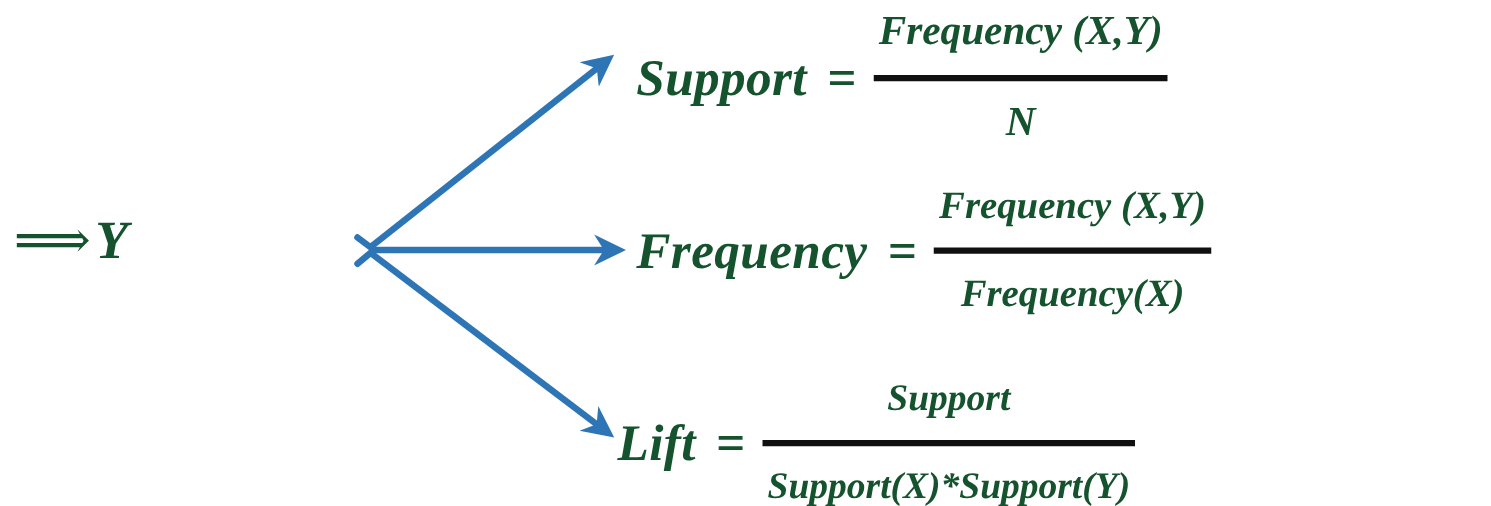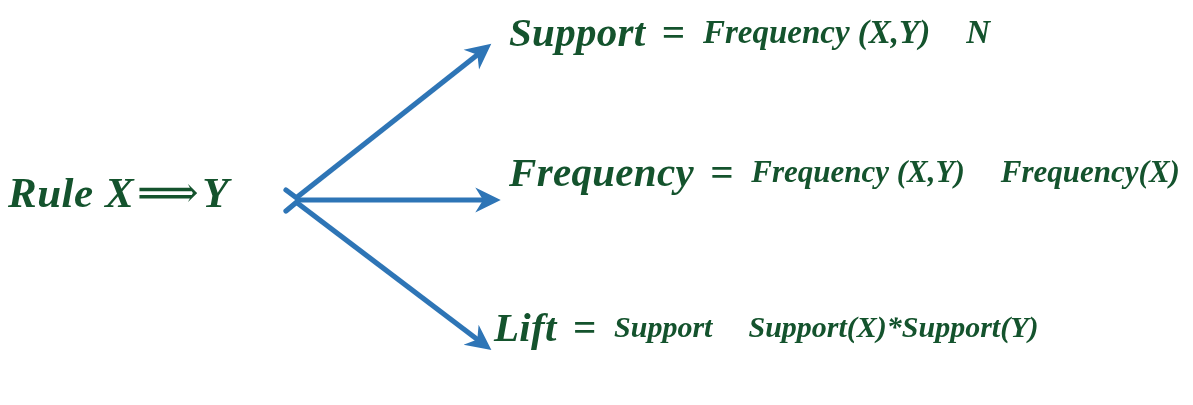--- a/index.html
+++ b/index.html
@@ -56,20 +56,21 @@
   .eq {
     font-style: italic;
     font-weight: 700;
     padding: 0 14px 0 16px;
     font-size: 41px;
   }
 
   
   .frac {
     display: inline-flex;
+    flex-direction: column;
     align-items: center;
     justify-content: center;
     vertical-align: middle;
     gap: 14px;
   }
   .frac .num,
   .frac .den {
     display: block;
     text-align: center;
     line-height: 1.06;
@@ -149,21 +150,20 @@
 
     <line x1="296" y1="200" x2="494" y2="200" stroke="#2E75B6" stroke-width="5.2" marker-end="url(#ahead)"></line>
 
     <line x1="296" y1="202" x2="486" y2="346" stroke="#2E75B6" stroke-width="5.2" marker-end="url(#ahead)"></line>
 
     <line x1="298" y1="199" x2="286" y2="190" stroke="#2E75B6" stroke-width="5.2" stroke-linecap="round"></line>
     <line x1="298" y1="201" x2="286" y2="211" stroke="#2E75B6" stroke-width="5.2" stroke-linecap="round"></line>
   </svg>
 
   <div class="math lhs-rule">
-    <span>Rule X</span>
     <span class="imp">⟹</span>
     <span>Y</span>
   </div>
 
   <div class="math row-support">
     <span class="term">Support</span>
     <span class="eq">=</span>
     <span class="frac">
       <span class="num">Frequency (X,Y)</span>
       <span class="bar"></span>

